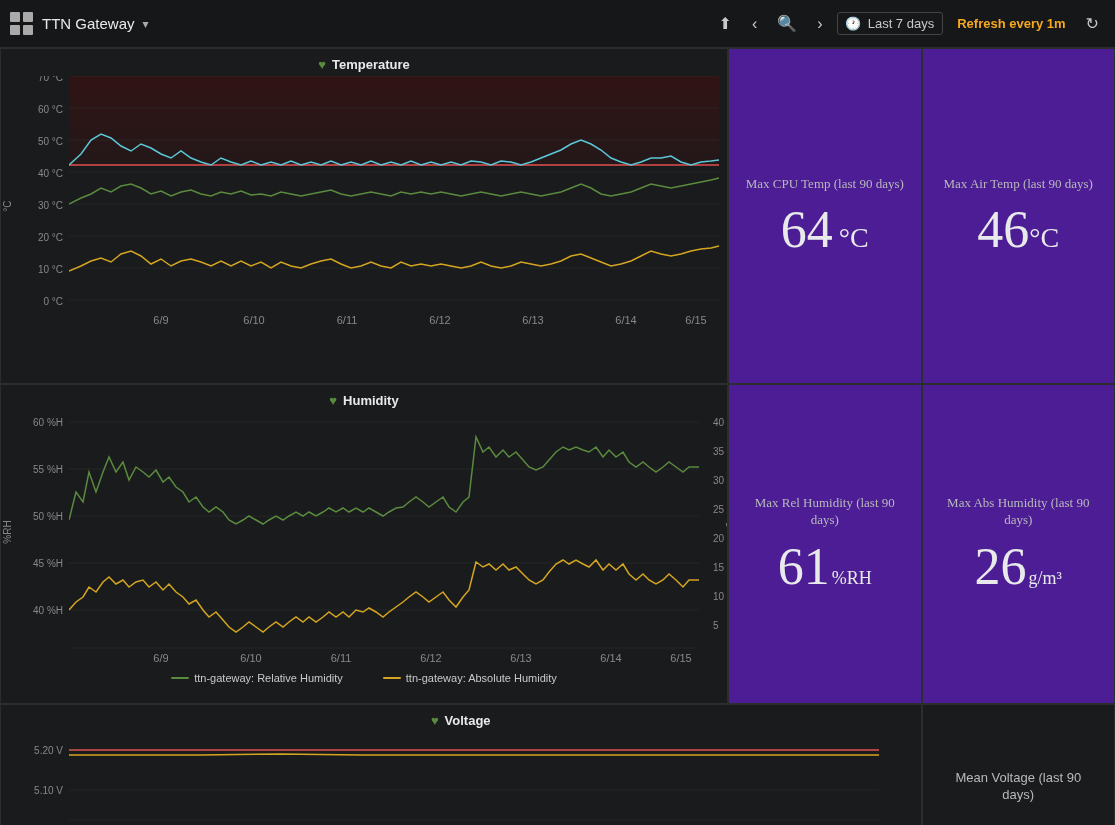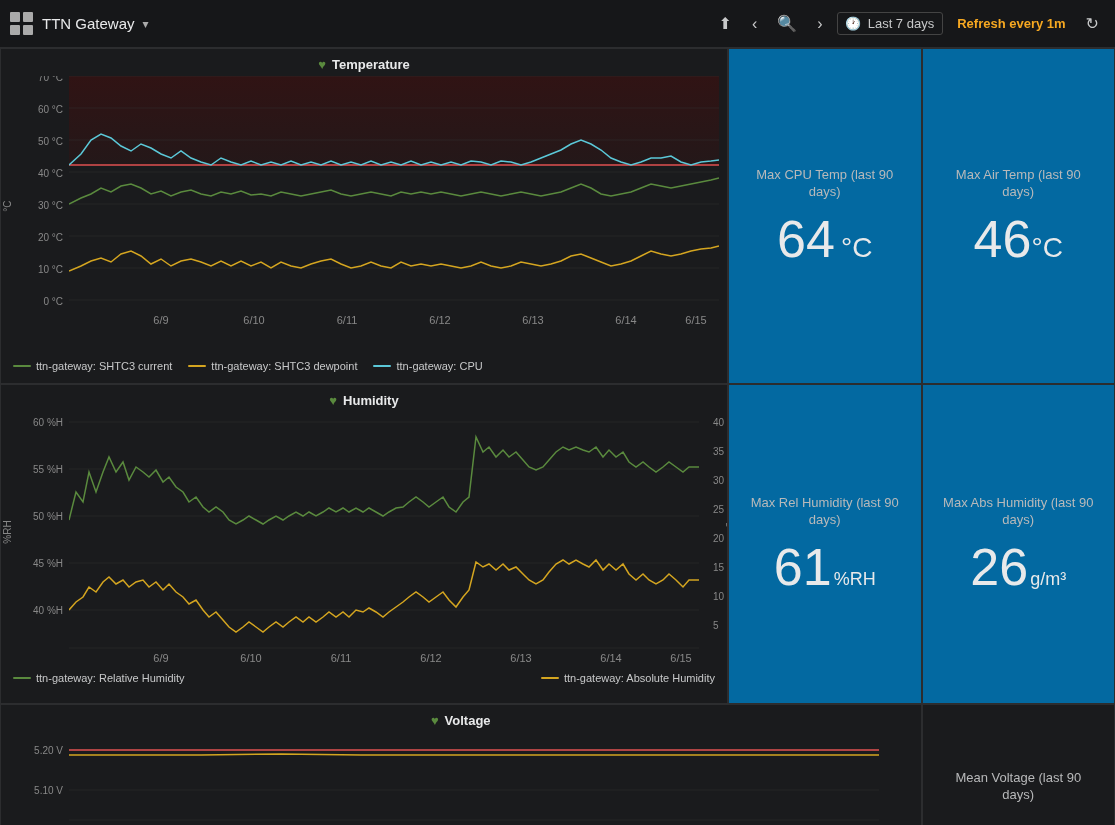--- a/index.html
+++ b/index.html
@@ -96,27 +96,28 @@
       padding: 8px 0 2px;
       display: flex;
       align-items: center;
       justify-content: center;
       gap: 6px;
     }
     .heart-icon { color: #5a8a3e; font-size: 13px; }
 
     
     .stat-panel {
-      background: #0369a1;
+      background: #4c1d95;
       border: 1px solid #2c2d2f;
       display: flex;
       flex-direction: column;
       align-items: center;
       justify-content: center;
       padding: 16px;
+      font-family: Liberation Serif, serif;
     }
     .stat-title {
       font-size: 13px;
       color: #b8b9ba;
       text-align: center;
       margin-bottom: 12px;
       line-height: 1.3;
     }
     .stat-value {
       font-size: 52px;
@@ -266,34 +267,20 @@
 
       <polyline clip-path="url(#tempClip)" fill="none" stroke="#d4a520" stroke-width="1.5" points="
         68,195 80,190 90,185 100,182 110,186 120,178 130,175 140,180 150,188 160,183 170,190 180,185 190,183 200,186 210,190 220,185 230,190 240,185 250,190 260,186 270,192 280,186 290,190 300,192 310,188 320,185 330,183 340,188 350,192 360,190 370,186 380,190 390,192 400,186 410,190 420,188 430,190 440,188 450,190 460,192 470,190 480,186 490,190 500,192 510,190 520,186 530,188 540,190 550,188 560,185 570,180 580,178 590,182 600,186 610,190 620,188 630,185 640,180 650,175 660,178 670,180 680,178 690,175 700,173 710,172 718,170
         "></polyline>
 
       <polyline clip-path="url(#tempClip)" fill="none" stroke="#5bc8d8" stroke-width="1.5" points="
         68,89 80,78 90,64 100,58 110,62 120,70 130,75 140,68 150,72 160,78 170,82 180,75 190,82 200,86 210,89 220,82 230,86 240,89 250,85 260,89 270,86 280,89 290,85 300,89 310,86 320,89 330,85 340,89 350,86 360,89 370,85 380,89 390,86 400,89 410,85 420,89 430,86 440,89 450,86 460,89 470,85 480,86 490,89 500,85 510,86 520,89 530,86 540,82 550,78 560,74 570,68 580,64 590,68 600,74 610,82 620,86 630,89 640,86 650,82 660,82 670,80 680,86 690,89 700,86 710,85 718,84
         "></polyline>
     </svg>
 
-    <div class="legend">
-      <div class="legend-item">
-        <div class="legend-line" style="background:#5a8a3e;"></div>
-        <span>ttn-gateway: SHTC3 current</span>
-      </div>
-      <div class="legend-item">
-        <div class="legend-line" style="background:#d4a520;"></div>
-        <span>ttn-gateway: SHTC3 dewpoint</span>
-      </div>
-      <div class="legend-item">
-        <div class="legend-line" style="background:#5bc8d8;"></div>
-        <span>ttn-gateway: CPU</span>
-      </div>
-    </div>
   </div>
 
   <div class="stat-panel" style="grid-column:2; grid-row:1;">
     <div class="stat-title">Max CPU Temp (last 90 days)</div>
     <div style="display:flex;align-items:baseline;gap:6px;">
       <span class="stat-value">64</span>
       <span class="stat-unit">°C</span>
     </div>
   </div>
 
@@ -353,21 +340,21 @@
 
       <polyline clip-path="url(#humClip)" fill="none" stroke="#5a8a3e" stroke-width="1.5" points="
         68,108 75,80 82,90 88,60 95,80 102,60 108,45 115,60 122,50 128,68 135,55 142,60 148,65 155,58 162,70 168,65 175,75 182,80 188,90 195,85 202,95 208,100 215,95 222,100 228,108 235,112 242,108 248,104 255,108 262,112 268,108 275,104 282,108 288,104 295,100 302,104 308,100 315,104 322,100 328,96 335,100 342,96 348,100 355,96 362,100 368,96 375,100 382,104 388,100 395,96 402,95 408,90 415,85 422,90 428,95 435,90 442,85 448,95 455,100 462,90 468,85 475,25 482,40 488,35 495,45 502,38 508,45 515,40 522,48 528,55 535,58 542,55 548,48 555,40 562,35 568,38 575,35 582,38 588,40 595,35 602,45 608,38 615,45 622,40 628,50 635,55 642,50 648,55 655,60 662,55 668,50 675,55 682,60 688,55 698,55
         "></polyline>
 
       <polyline clip-path="url(#humClip)" fill="none" stroke="#d4a520" stroke-width="1.5" points="
         68,198 75,190 82,185 88,175 95,180 102,170 108,165 115,172 122,168 128,175 135,170 142,168 148,175 155,170 162,178 168,172 175,180 182,185 188,192 195,188 202,198 208,205 215,200 222,208 228,215 235,220 242,215 248,210 255,215 262,220 268,215 275,210 282,215 288,210 295,205 302,210 308,205 315,210 322,205 328,200 335,205 342,200 348,205 355,198 362,200 368,196 375,200 382,205 388,200 395,195 402,190 408,185 415,180 422,185 428,190 435,185 442,180 448,188 455,195 462,185 468,178 475,150 482,155 488,152 495,158 502,152 508,158 515,155 522,162 528,168 535,172 542,168 548,160 555,152 562,148 568,152 575,148 582,152 588,155 595,148 602,158 608,152 615,158 622,152 628,162 635,168 642,162 648,168 655,172 662,168 668,162 675,168 682,175 688,168 698,168
         "></polyline>
     </svg>
 
-    <div class="legend" style="justify-content:space-between;gap:40px;">
+    <div class="legend" style="justify-content:center;gap:40px;">
       <div class="legend-item">
         <div class="legend-line" style="background:#5a8a3e;"></div>
         <span>ttn-gateway: Relative Humidity</span>
       </div>
       <div class="legend-item">
         <div class="legend-line" style="background:#d4a520;"></div>
         <span>ttn-gateway: Absolute Humidity</span>
       </div>
     </div>
   </div>

